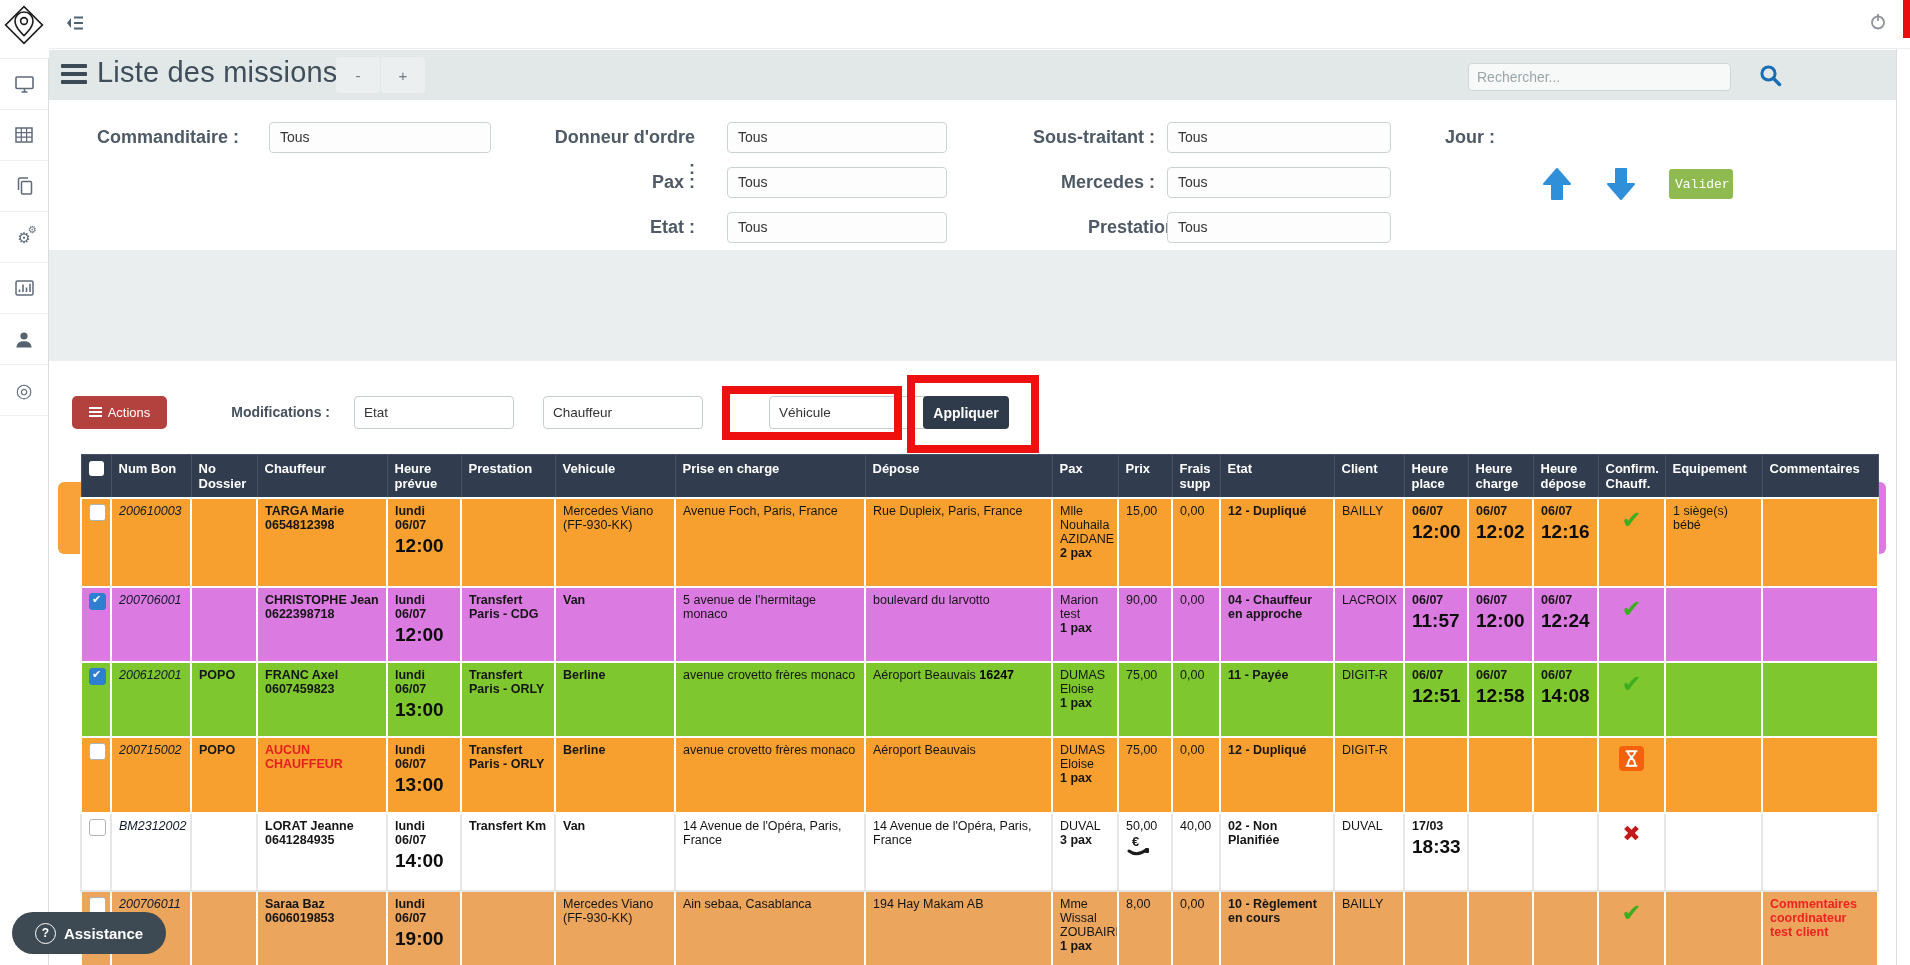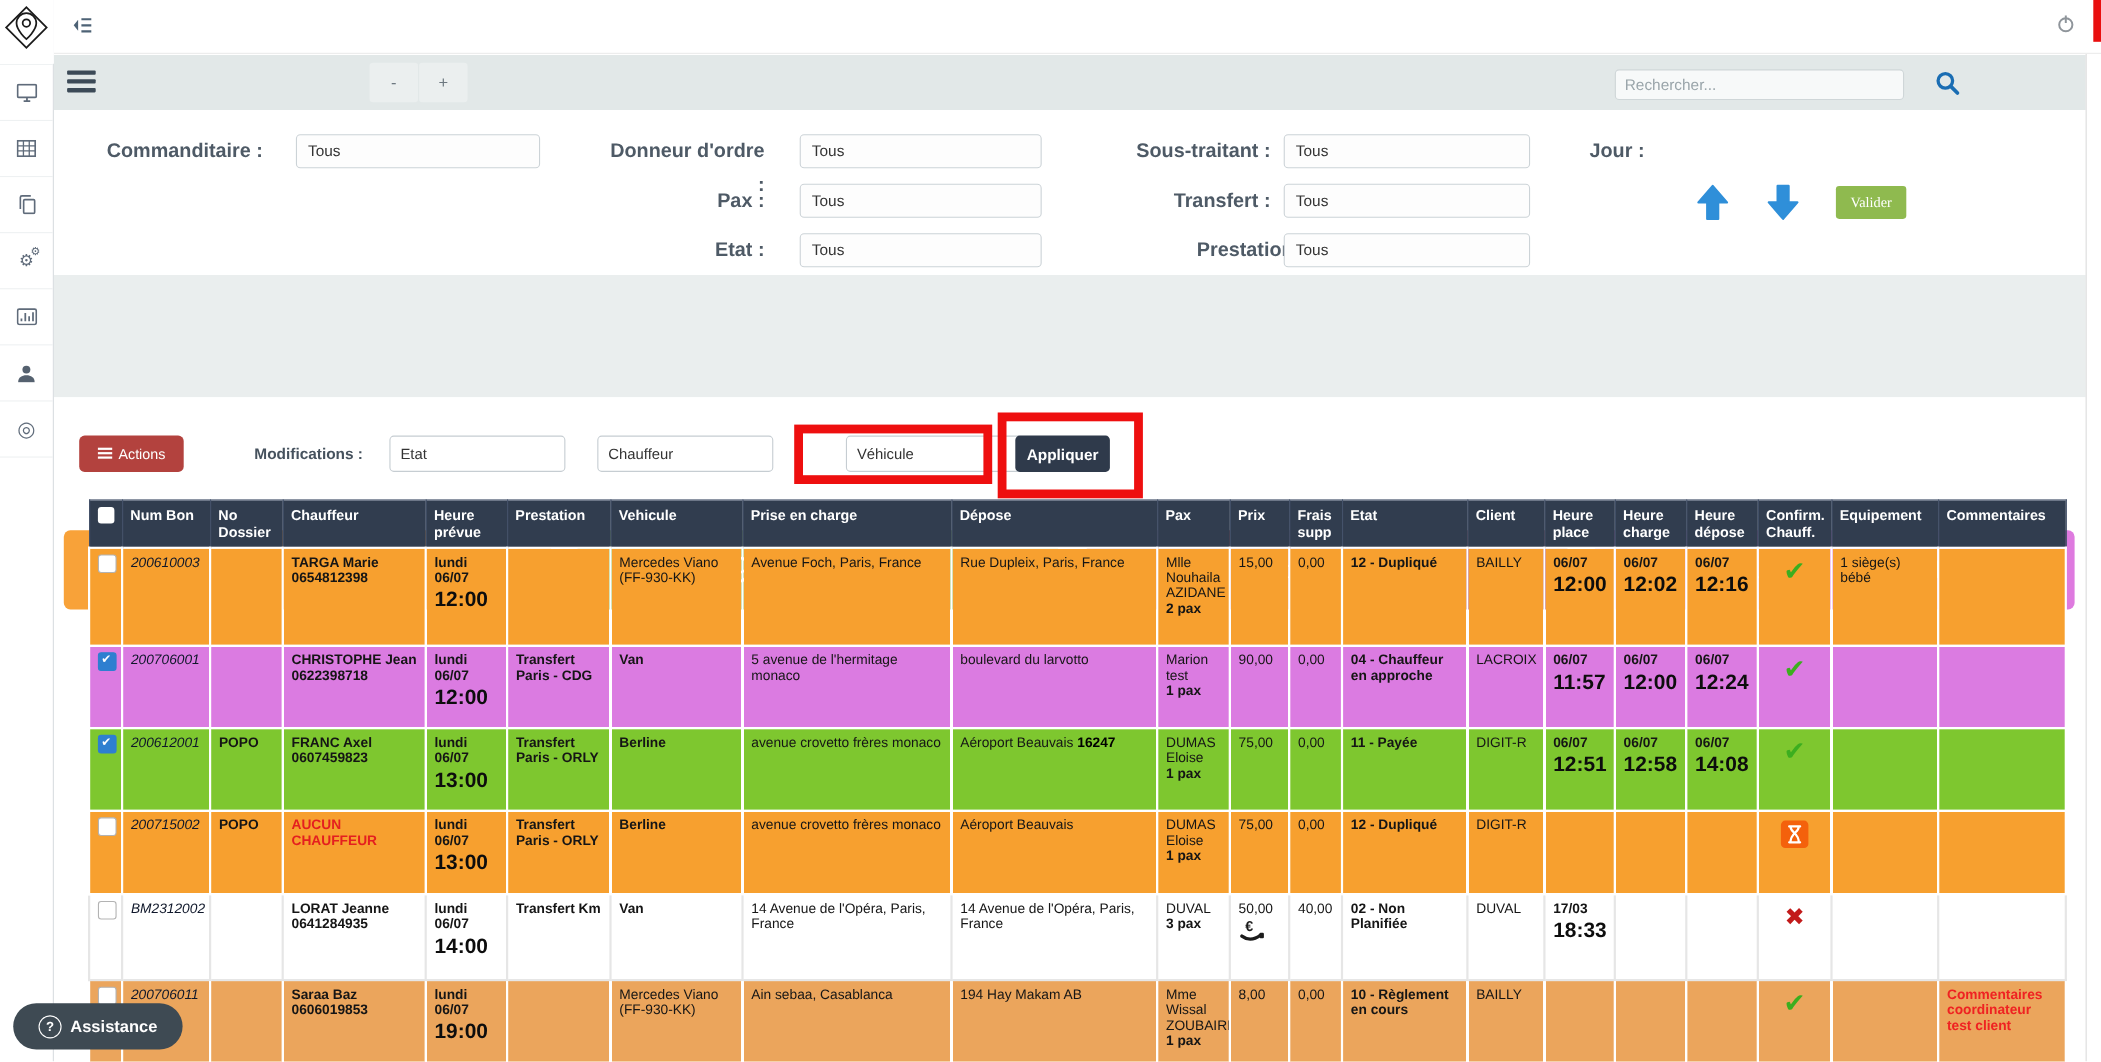--- a/index.html
+++ b/index.html
@@ -39,21 +39,21 @@
   .search-ic{position:absolute;left:1710px;top:14px;cursor:pointer;}
   
   .flabel{position:absolute;height:31px;line-height:31px;text-align:right;font-size:18px;
           font-weight:bold;color:#4e5a66;}
   .fselect{position:absolute;height:29px;line-height:29px;width:220px;background:#fdfdfd;
            border:1px solid #ccd3d7;border-radius:4px;padding:0 10px;font-size:14px;color:#333;
            cursor:pointer;box-sizing:content-box;}
   .arrow-btn{position:absolute;top:119px;cursor:pointer;}
   .valider{position:absolute;left:1620px;top:121px;width:64px;height:30px;background:#8fba4f;
            color:#fff;border:none;border-radius:3px;font-size:13px;cursor:pointer;
-           font-family:Liberation Serif, serif;}
+           font-family:Liberation Mono, monospace;}
   
   .gray-band{position:absolute;left:0;top:202px;right:14px;height:111px;background:#eaeeee;}
   .card{position:absolute;top:232px;height:72px;border-radius:6px;display:flex;
         align-items:center;justify-content:center;color:#fff;cursor:pointer;gap:8px;}
   .card .big{font-size:33px;font-weight:400;}
   .card .small{font-size:19px;}
   .card .mid{font-size:22px;}
   
   .actions-btn{position:absolute;left:23px;top:348px;width:95px;height:33px;background:#b3423e;
                color:#fff;border:none;border-radius:5px;font-size:13px;cursor:pointer;
@@ -186,20 +186,21 @@
 </div>
 
 <div id="main">
 
   <div class="band">
     <span class="burger">
         <div></div>
         <div></div>
         <div></div>
       </span>
+    <h1 class="title">Liste des missions</h1>
     <button class="zoom-btn minus">-</button>
     <button class="zoom-btn plus">+</button>
     <input class="search" placeholder="Rechercher..." style="">
     <span class="search-ic">
       <svg width="23" height="23" viewBox="0 0 23 23">
           <circle cx="9.5" cy="9.5" r="6.6" fill="none" stroke="#1a6db3" stroke-width="3"></circle>
           <path d="M14.5 14.5 20.5 20.5" stroke="#1a6db3" stroke-width="3.4" stroke-linecap="round"></path>
         </svg>
     </span>
   </div>
@@ -211,21 +212,21 @@
   <div class="fselect" style="left:678px;top:74px;width:198px">Tous</div>
 
   <label class="flabel" style="left:956px;top:74px;width:150px">Sous-traitant :</label>
   <div class="fselect" style="left:1118px;top:74px;width:202px">Tous</div>
 
   <label class="flabel" style="left:1296px;top:74px;width:150px">Jour :</label>
 
   <label class="flabel" style="left:496px;top:119px;width:150px">Pax :</label>
   <div class="fselect" style="left:678px;top:119px;width:198px">Tous</div>
 
-  <label class="flabel" style="left:956px;top:119px;width:150px">Transfert :</label>
+  <label class="flabel" style="left:956px;top:119px;width:150px">Mercedes :</label>
   <div class="fselect" style="left:1118px;top:119px;width:202px">Tous</div>
 
   <label class="flabel" style="left:496px;top:164px;width:150px">Etat :</label>
   <div class="fselect" style="left:678px;top:164px;width:198px">Tous</div>
 
   <label class="flabel" style="left:988px;top:164px;width:150px">Prestation :</label>
   <div class="fselect" style="left:1118px;top:164px;width:202px">Tous</div>
 
   <span class="arrow-btn" style="left:1492px">
     <svg width="32" height="34" viewBox="0 0 32 34">

